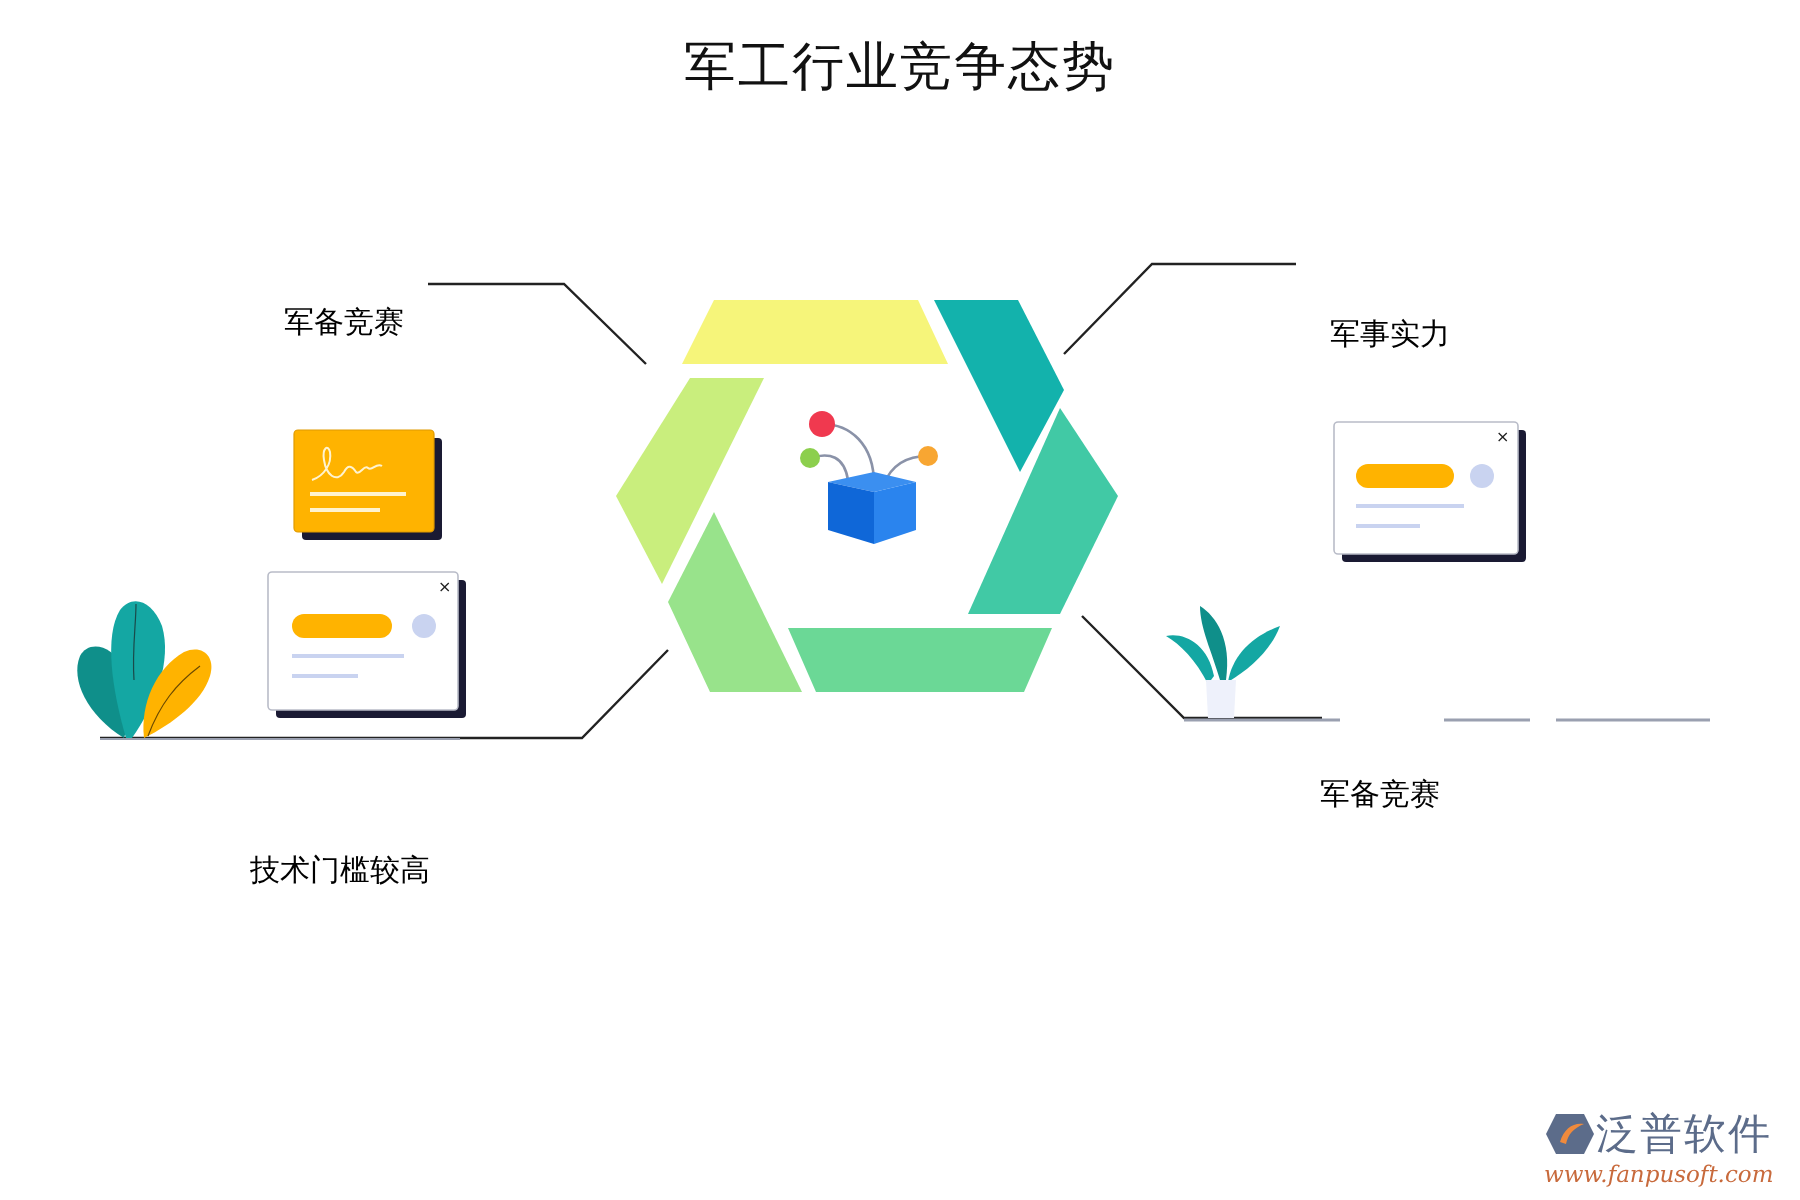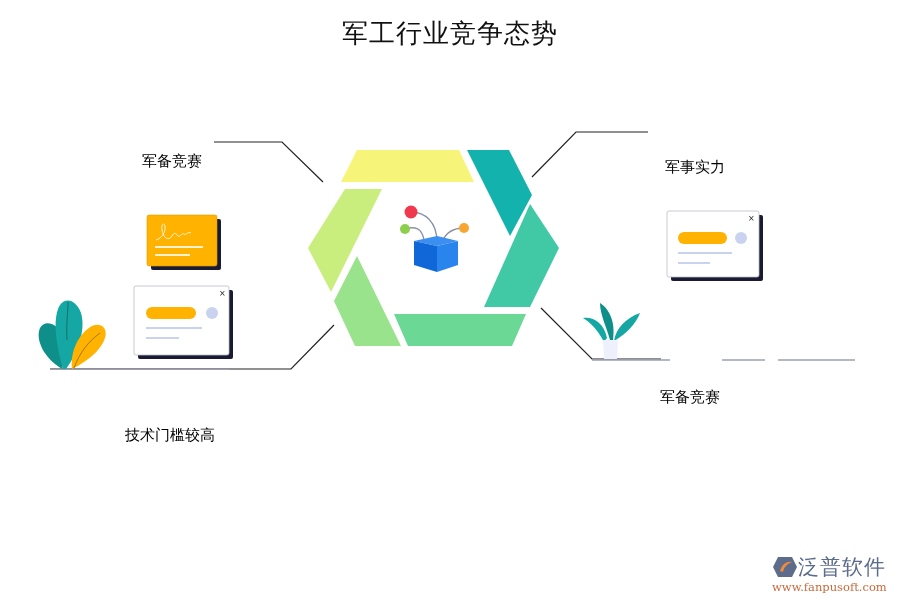--- a/index.html
+++ b/index.html
@@ -5,21 +5,21 @@
   html, body { margin:0; padding:0; }
   body { width:900px; height:600px; background:#ffffff; position:relative; overflow:hidden;
          font-family:"DejaVu Sans", "Liberation Sans", sans-serif; }
   .title { position:absolute; left:0; width:900px; top:16px; text-align:center; font-size:26px;
            color:#111; font-family:"DejaVu Serif","Liberation Serif",serif; letter-spacing:1px; }
   .label { position:absolute; font-size:15px; color:#000000; white-space:nowrap; }
   svg.main { position:absolute; left:0; top:0; }
   .logo { position:absolute; left:768px; top:553px; width:130px; height:44px; }
   .logo-name { position:absolute; left:30px; top:0; font-size:21px; color:#5c6c8a; letter-spacing:1px; }
   .logo-url { position:absolute; left:4px; top:27px; font-size:11.5px; color:#c86a3c;
-              font-family:"DejaVu Serif","Liberation Serif",serif; }
+              font-family:"DejaVu Serif","Liberation Serif",serif;font-style:italic; }
 </style>
 </head>
 <body>
 
 <div class="title">军工行业竞争态势</div>
 
 <svg class="main" width="900" height="600" viewBox="0 0 900 600">
 
   <g>
     <polygon points="357,150 459,150 474,182 341,182" fill="#f6f57a"></polygon>

